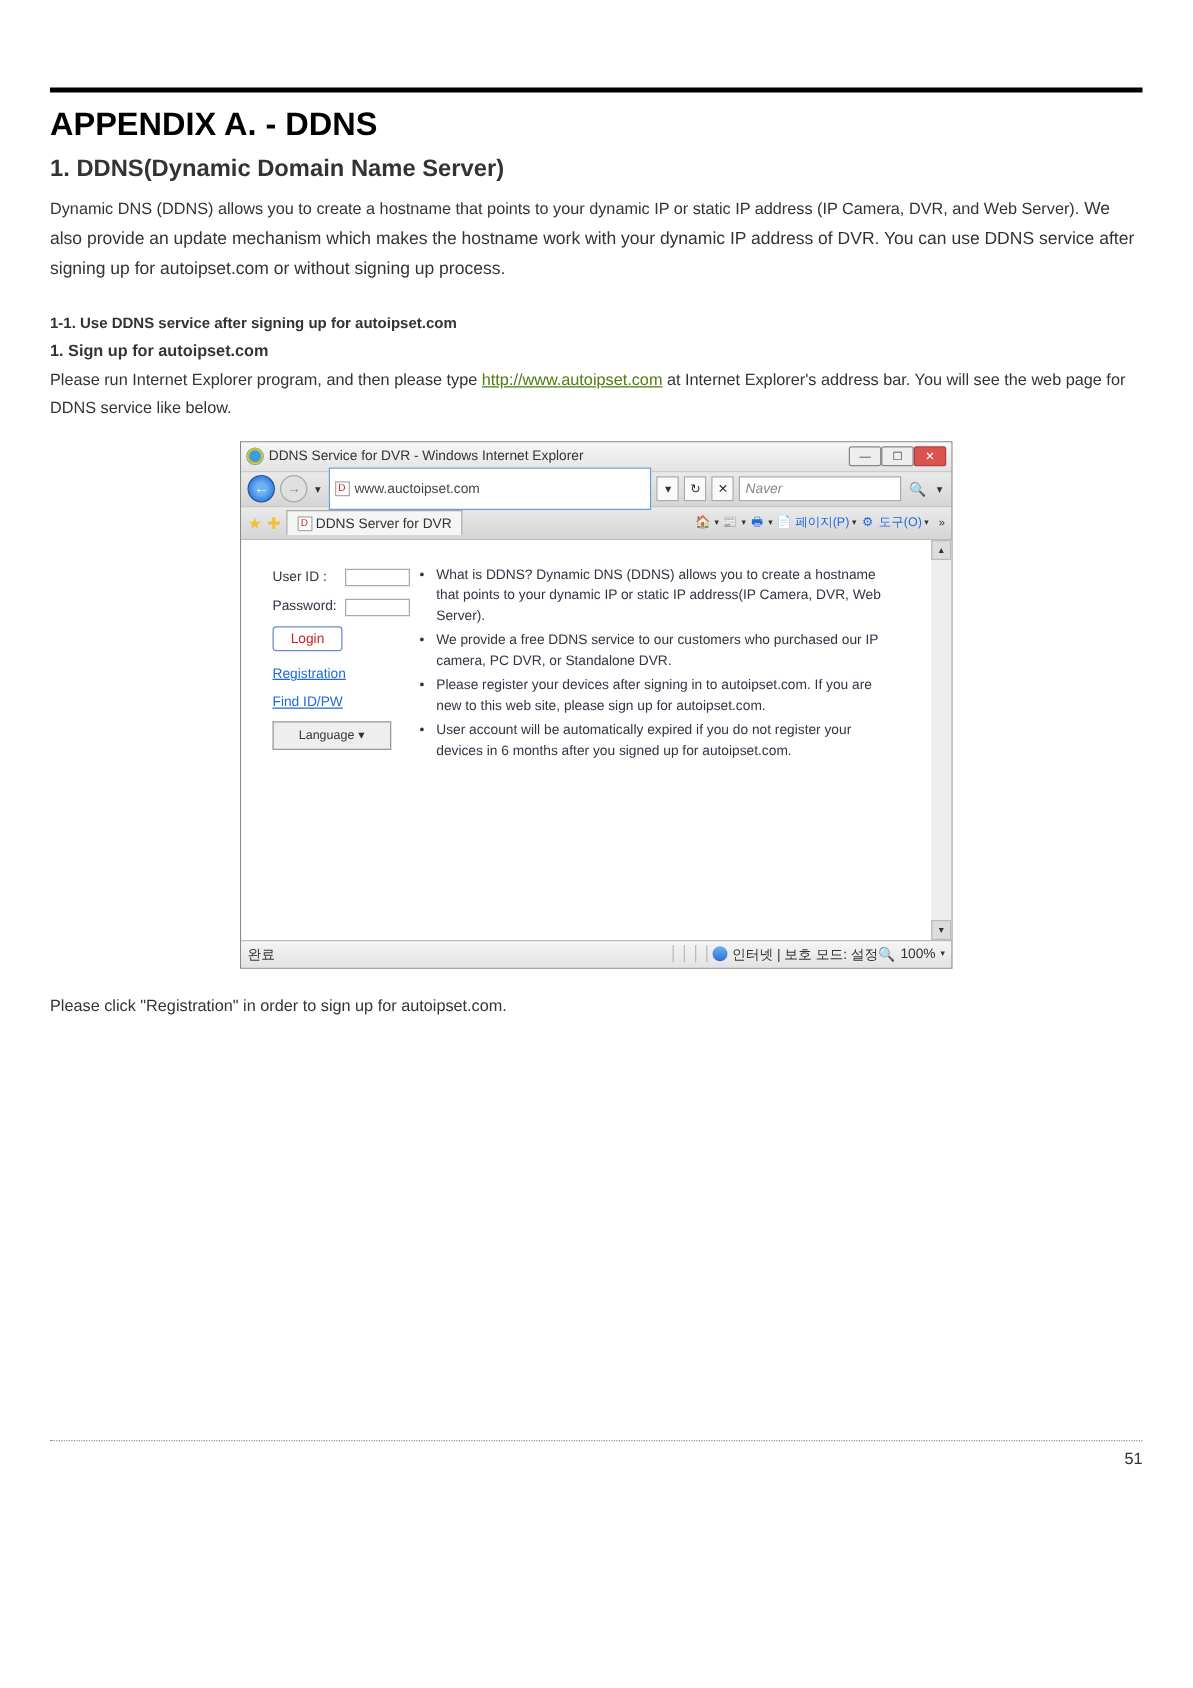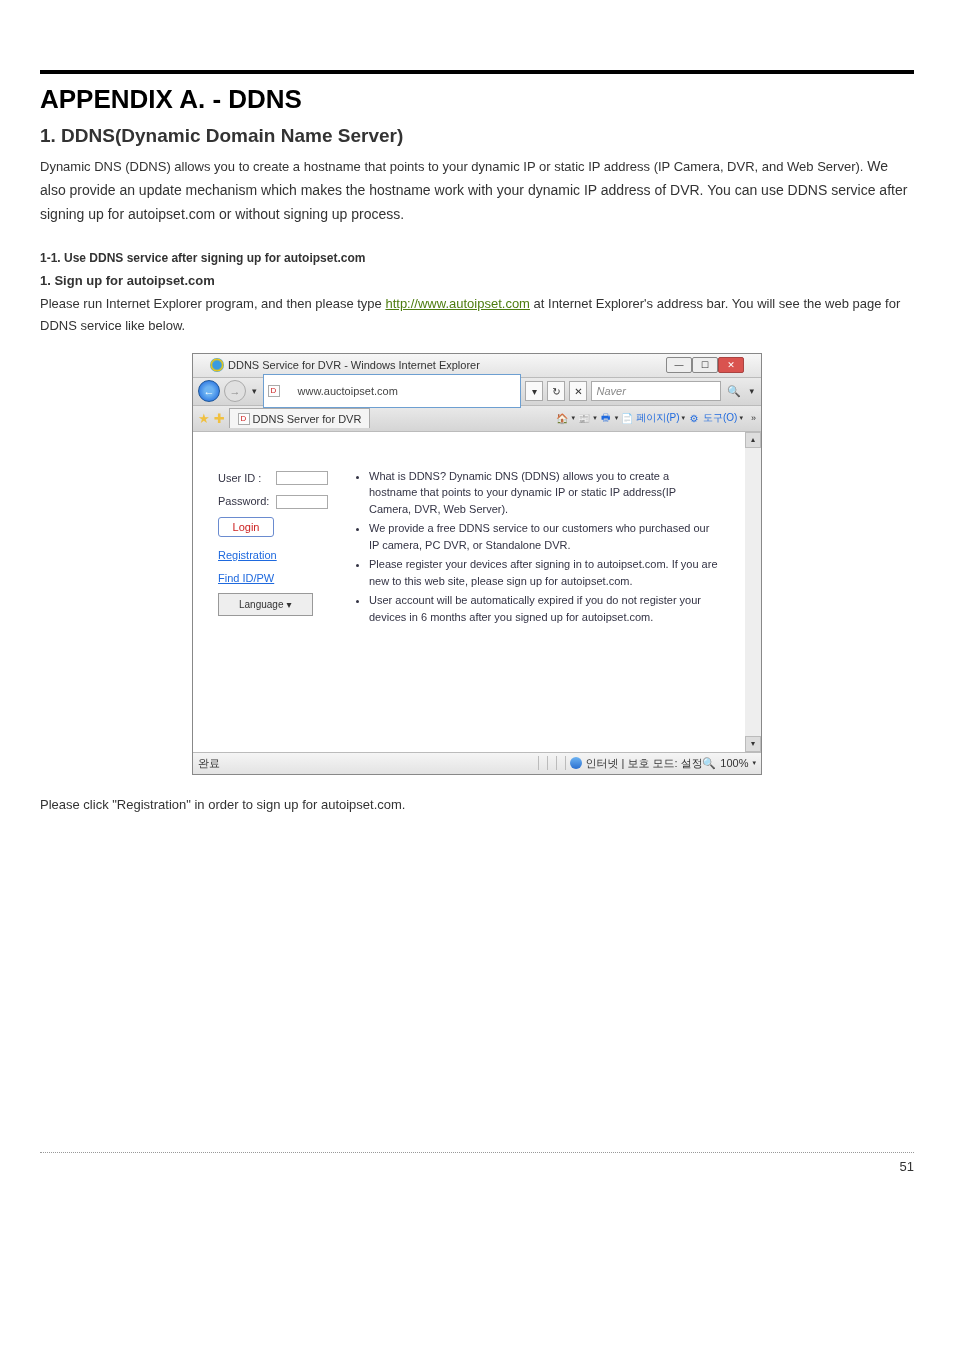--- a/index.html
+++ b/index.html
@@ -24,21 +24,21 @@
     .browser-frame {
       width: 570px;
       margin: 15px auto 0 auto;
       border: 1px solid #888;
       background: #fff;
       font-size: 11px;
     }
     .titlebar {
       background: linear-gradient(to bottom, #f7f7f7, #e3e3e3);
       border-bottom: 1px solid #bbb;
-      padding: 2px 17px;
+      padding: 2px 4px;
       display: flex;
       align-items: center;
       justify-content: space-between;
       height: 24px;
     }
     .titlebar-left { display: flex; align-items: center; gap: 4px; color: #333; }
     .ie-icon { width: 14px; height: 14px; background: radial-gradient(circle, #3a9be0 40%, #ffcc00 60%, #3a9be0 70%); border-radius: 50%; }
     .win-buttons { display: flex; gap: 0; }
     .win-btn { width: 26px; height: 16px; border: 1px solid #888; background: #eee; display: flex; align-items: center; justify-content: center; font-size: 9px; border-radius: 2px; }
     .win-btn.close { background: #d9534f; color: #fff; border-color: #a94442; }
@@ -58,21 +58,21 @@
       border: 1px solid #1e5799;
       display: flex; align-items: center; justify-content: center;
       color: #fff; font-size: 11px;
     }
     .nav-arrow.fwd { background: #e0e0e0; border-color: #aaa; color: #888; }
     .chev { color: #333; font-size: 9px; margin: 0 2px; }
     .addr-field {
       flex: 1; height: 20px;
       background: #fff; border: 1px solid #6d9fd1;
       display: flex; align-items: center; padding: 16px 4px;
-      gap: 18px; color: #444;
+      gap: 4px; color: #444;
     }
     .addr-icon { width: 12px; height: 12px; border: 1px solid #aaa; background: #fdfdfd; position: relative; }
     .addr-icon::after { content: "D"; position: absolute; color: #c22; font-size: 8px; top: 0; left: 2px; }
     .nav-small-btn { width: 18px; height: 20px; border: 1px solid #aaa; background: #fafafa; display: flex; align-items: center; justify-content: center; font-size: 10px; }
     .search-field {
       width: 130px; height: 20px; background: #fff; border: 1px solid #aaa;
       display: flex; align-items: center; padding: 0 4px; color: #888; font-style: italic;
     }
     .search-icon { width: 18px; height: 20px; display: flex; align-items: center; justify-content: center; color: #6a8bcf; }
     .tabbar {
@@ -112,21 +112,21 @@
       border-bottom: 2px solid #aab;
       padding: 18px 0;
       text-align: center;
     }
     .welcome-box .title {
       font-family: "Times New Roman", serif;
       font-size: 16px;
       font-weight: bold;
       color: #334;
     }
-    .login-area { display: flex; gap: 20px; padding: 0 15px; margin-top: 16px; }
+    .login-area { display: flex; padding: 0 15px; }
     .login-col { width: 115px; font-family: "Malgun Gothic", Tahoma, sans-serif; font-size: 11px; line-height: 1.9; }
     .login-col .field-row { display: flex; margin-bottom: 3px; align-items: center; }
     .login-col label { width: 58px; color: #334; }
     .login-col input.txt { width: 52px; height: 14px; border: 1px solid #aaa; font-size: 10px; padding: 0 2px; }
     .login-btn {
       width: 56px; height: 20px;
       border: 1px solid #6a8bcf;
       background: #fff; color: #c22;
       display: flex; align-items: center; justify-content: center;
       font-size: 11px; margin: 5px 0 8px 0;

